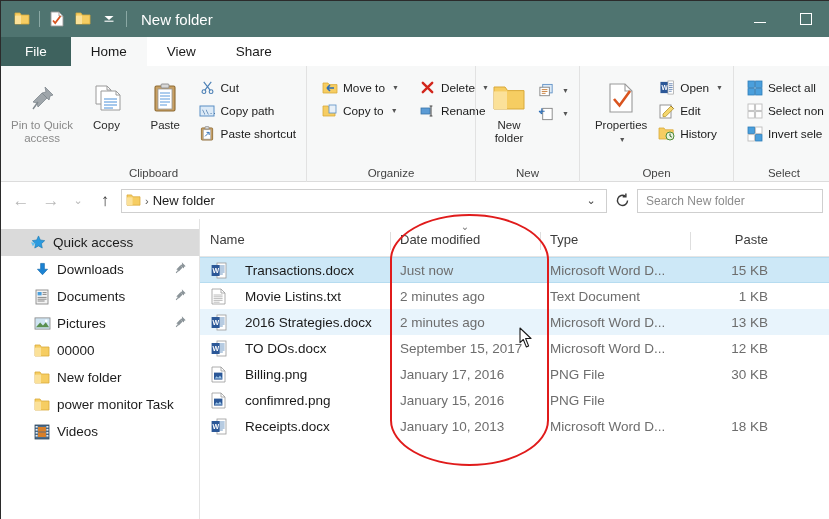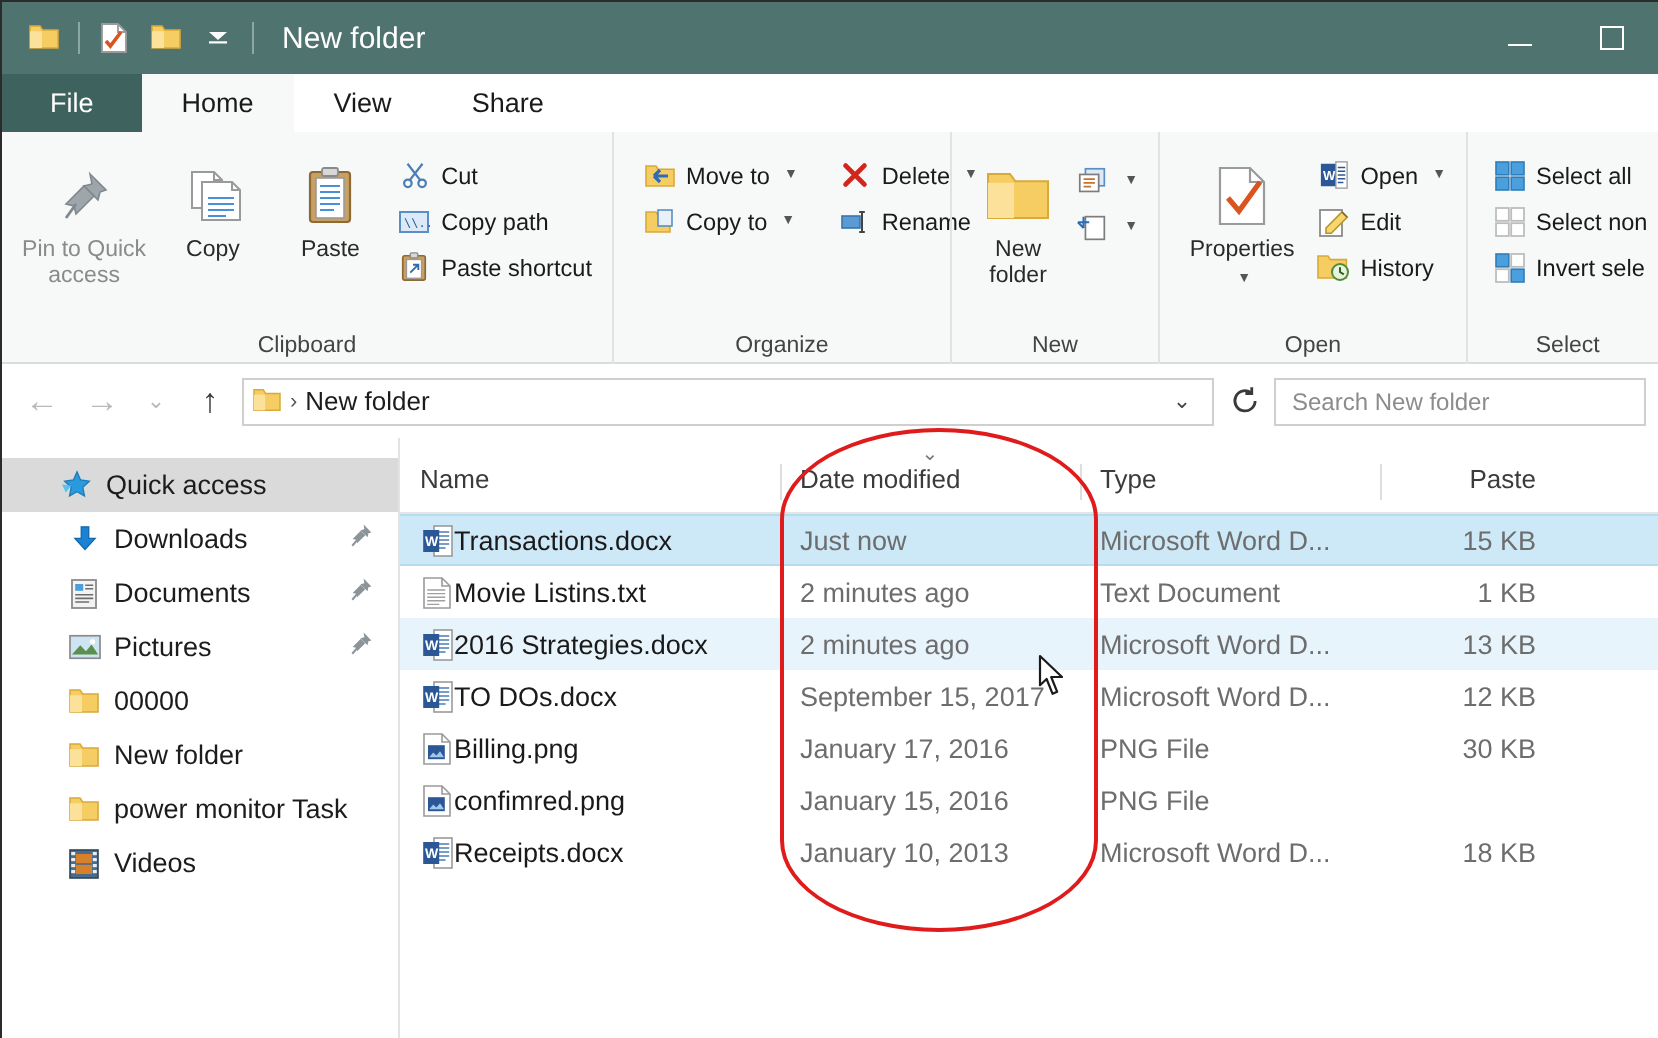--- a/index.html
+++ b/index.html
@@ -231,21 +231,21 @@
   }
 
   .row {
     height: 26px;
     display: flex; align-items: center;
     font-size: 13.5px;
   }
   .row.selected { background: #cde8f7; border-top: 1px solid #b6dcf0; border-bottom: 1px solid #b6dcf0; }
   .row.hover { background: #e8f4fc; }
   .cell { display: flex; align-items: center; height: 100%; }
-  .cell.name { width: 190px; padding-left: 10px; gap: 0; color: #1a1a1a; }
+  .cell.name { width: 190px; padding-left: 10px; gap: 18px; color: #1a1a1a; }
   .cell.date { width: 150px; padding-left: 10px; color: #6d6d6d; }
   .cell.type { width: 150px; padding-left: 10px; color: #6d6d6d; }
   .cell.size { width: 90px; justify-content: flex-end; padding-right: 12px; color: #6d6d6d; }
   .ficon { width: 17px; height: 18px; flex: none; display: flex; align-items: center; justify-content: center; }
 
   
   .annot-oval {
     position: absolute;
     left: 389px; top: 213px;
     width: 159px; height: 252px;

